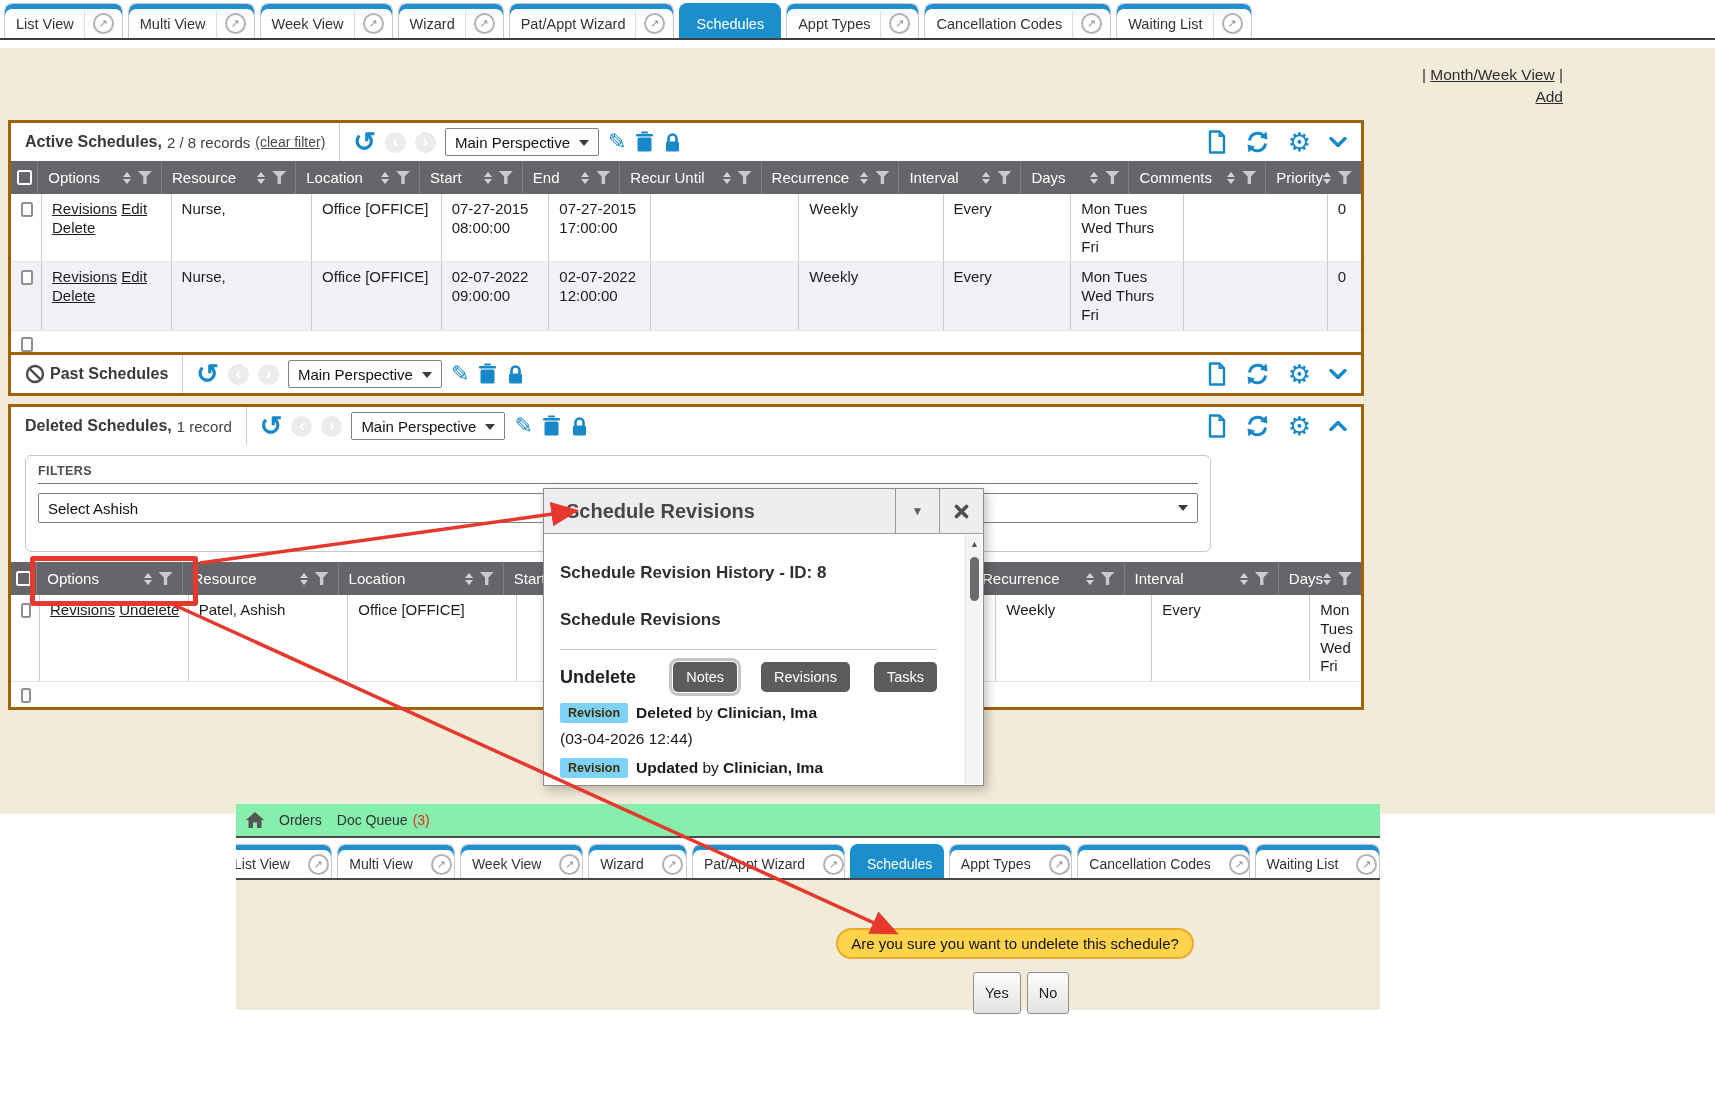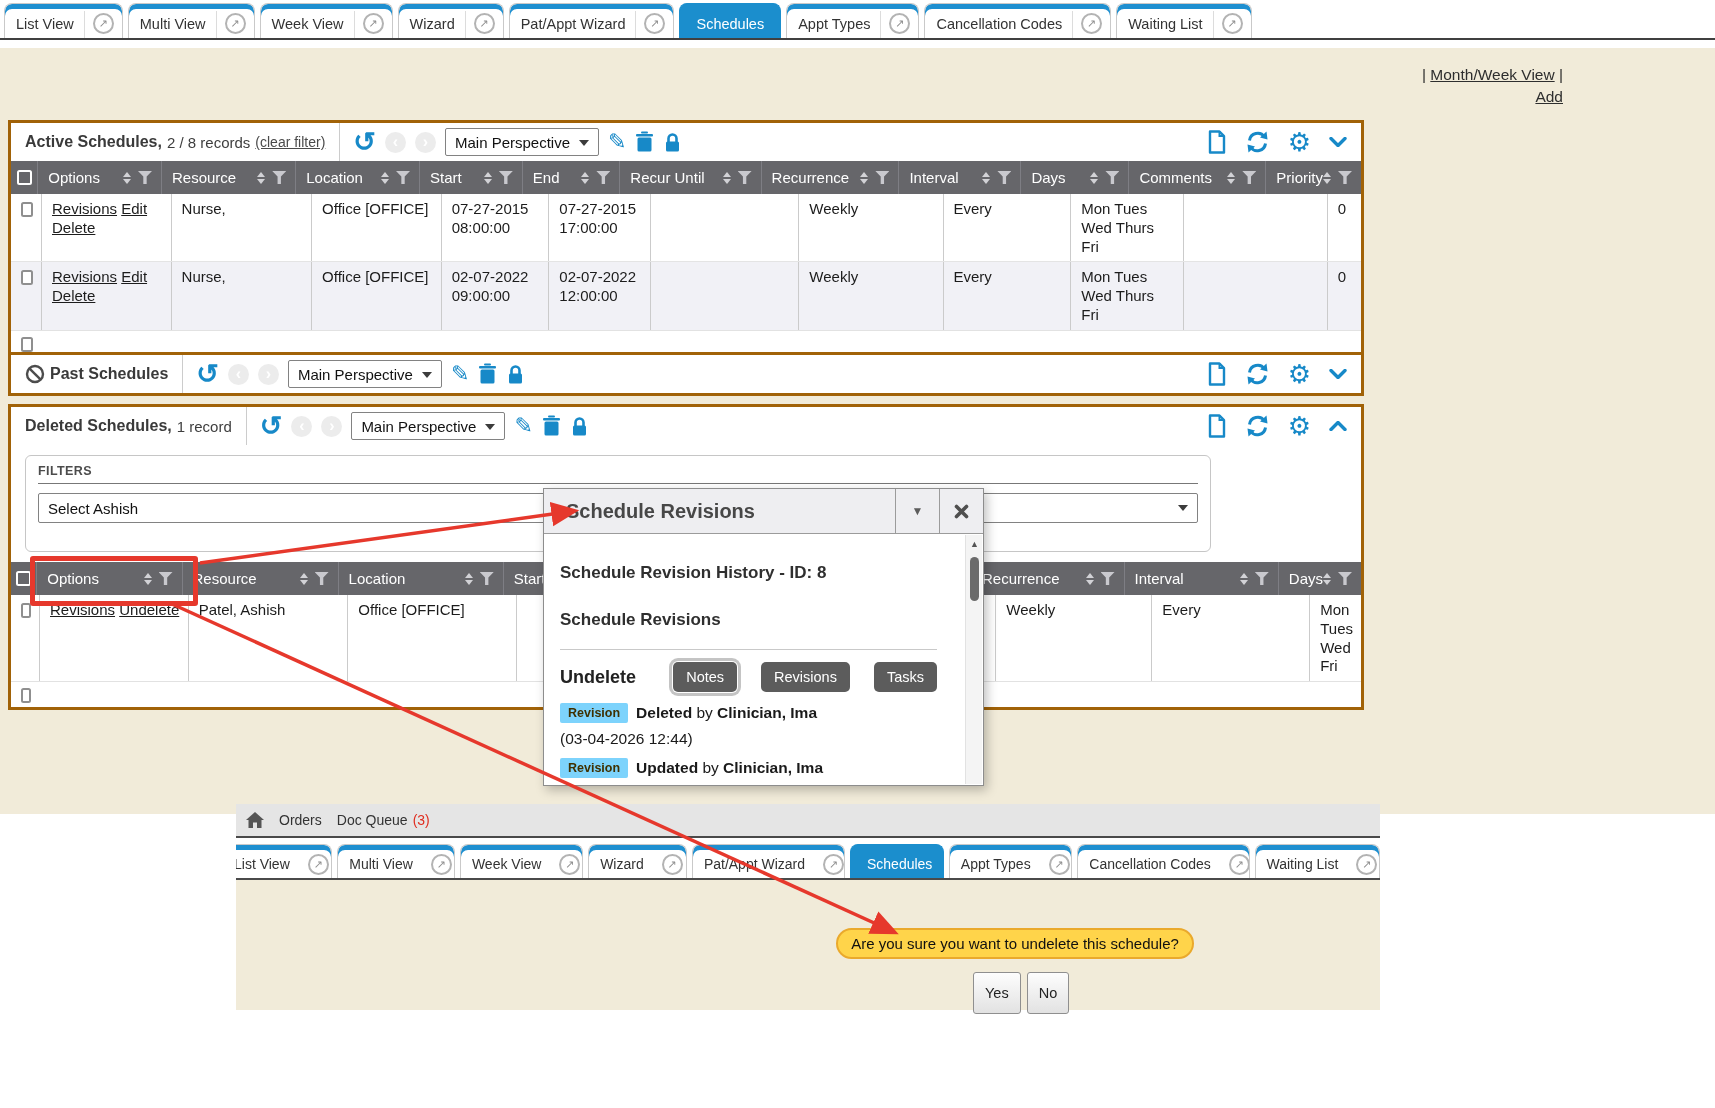--- a/index.html
+++ b/index.html
@@ -87,21 +87,21 @@
 .hbtn{background:#5c5c5c;color:#fff;font-size:14.5px;padding:7px 13px;border-radius:5px;cursor:pointer}
 .hbtn.focus{box-shadow:0 0 0 1px #fff,0 0 0 4px #c4c4c4}
 .entry{display:flex;align-items:center;gap:8px;font-size:15.5px;color:#1a1a1a;margin-top:3px}
 .badge{background:#7dd3fc;color:#3f3000;font-size:12.5px;font-weight:bold;padding:3px 8px;border-radius:2px}
 .stamp{font-size:15.5px;color:#1a1a1a;margin:7px 0 10px}
 .pscroll{position:absolute;top:46px;right:1px;bottom:1px;width:17px;background:#f4f4f4;border-left:1px solid #e2e2e2}
 .ps-up{position:absolute;top:4px;left:4px;color:#555;font-size:9px;cursor:pointer}
 .ps-thumb{position:absolute;top:22px;left:4px;width:9px;height:44px;background:#6b6b6b;border-radius:5px;cursor:grab}
 
 .mini{position:absolute;left:236px;top:804px;width:1144px;height:210px;background:#fff;overflow:hidden;z-index:5}
-.mini-bar{height:34px;background:#e5e5e5;border-bottom:2px solid #4a4a4a;display:flex;align-items:center;gap:15px;padding-left:10px;font-size:14px;color:#333}
+.mini-bar{height:34px;background:#86efac;border-bottom:2px solid #4a4a4a;display:flex;align-items:center;gap:15px;padding-left:10px;font-size:14px;color:#333}
 .mini-bar .crumb{cursor:pointer}
 .mini-bar .dq{display:flex;gap:5px}
 .count-red{color:#e02d20}
 .mini-tabs{height:42px;border-bottom:2px solid #4a4a4a;background:#fff;display:flex;align-items:flex-end;gap:5px;padding:2px 0 0;margin-left:-14px;overflow:hidden}
 .mini-tabs .tab{height:34px}
 .mini-tabs .tab-label{font-size:14px}
 .mini-content{position:relative;height:130px;background:#f1ebd9}
 .tooltip{position:absolute;left:600px;top:48px;width:358px;height:31px;background:#ffd44a;border:2px solid #eaa92c;border-radius:16px;display:flex;align-items:center;justify-content:center;font-size:15px;color:#101010}
 .confirm-btns{position:absolute;left:737px;top:92px;display:flex;gap:6px}
 .cbtn{background:linear-gradient(#fdfdfd,#e2e2e2);border:1px solid #8f8f8f;border-radius:3px;font-size:14.5px;padding:12px 11px;color:#222;cursor:pointer;font-family:"Liberation Sans",sans-serif}

